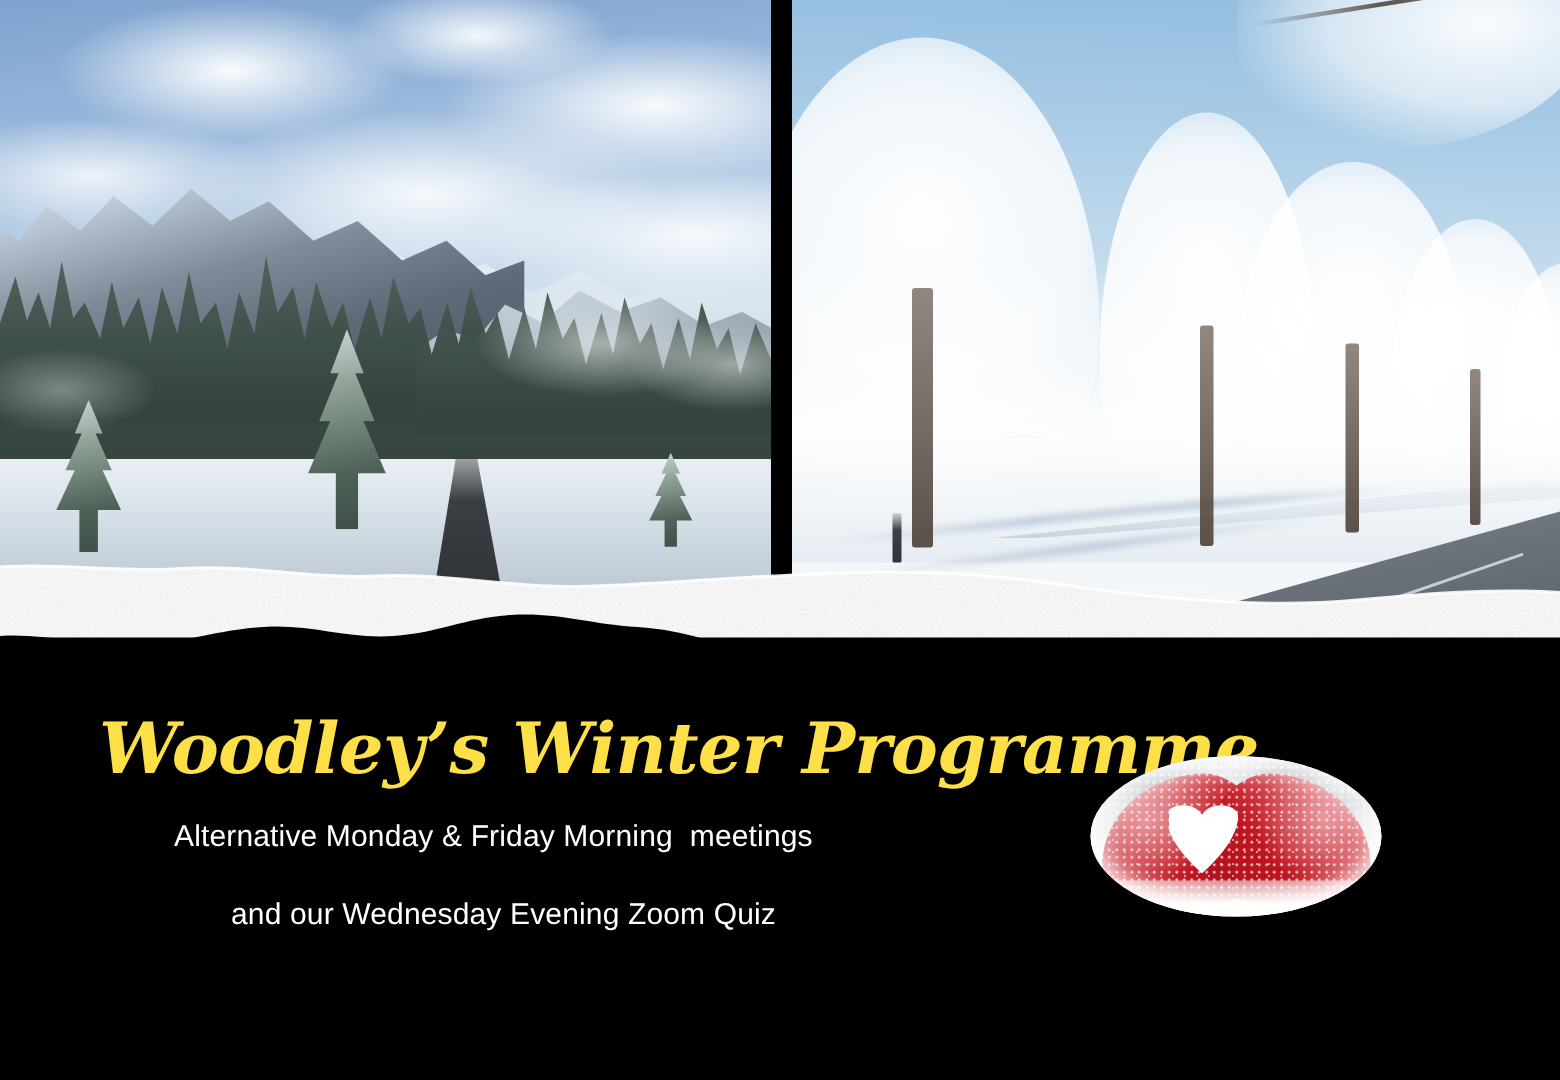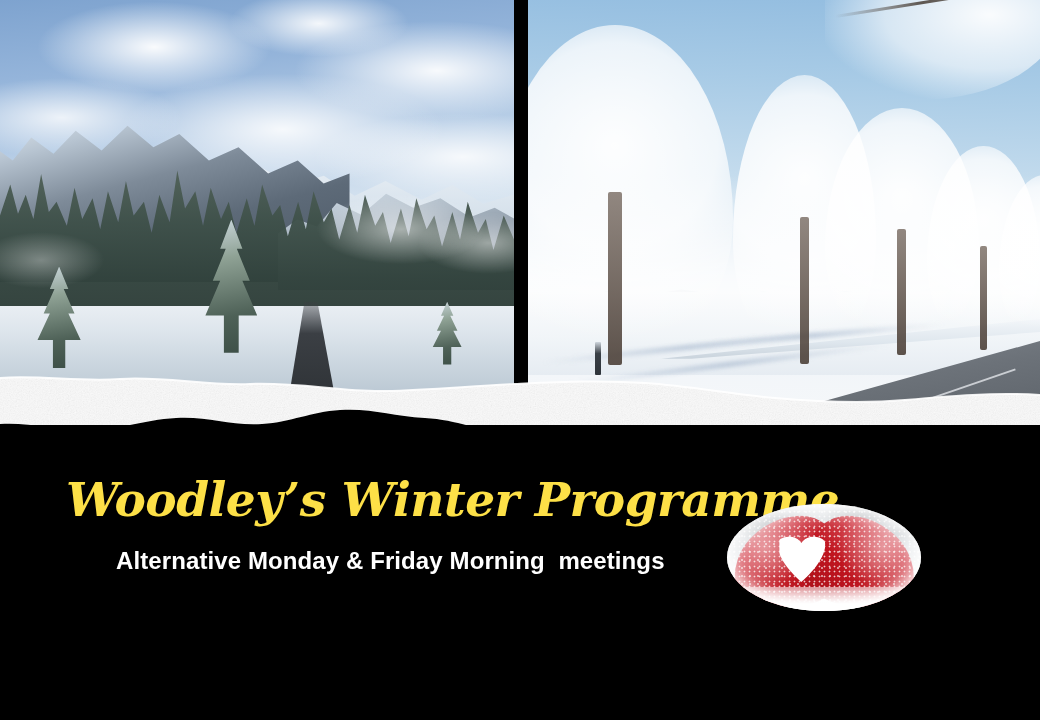--- a/index.html
+++ b/index.html
@@ -246,22 +246,22 @@
     letter-spacing: -0.5px;
     white-space: nowrap;
     line-height: 1.05;
   }
 
   .subtitle {
     position: absolute;
     margin: 0;
     color: #FFFFFF;
     font-family: "Liberation Sans", sans-serif;
-    font-weight: 700;
-    font-size: 24px;
+    font-weight: 400;
+    font-size: 20px;
     letter-spacing: .1px;
     white-space: pre;
   }
   #subtitle-1 { left: 116px; top: 122px; }
   #subtitle-2 { left: 154px; top: 174px; }
 
   
   #heart-oval {
     position: absolute;
     left: 727px;
@@ -424,20 +424,21 @@
                C 950,32 995,28 1040,31" fill="none" stroke="#ffffff" stroke-width="2" opacity=".9"></path>
     </svg>
   </div>
 
   <div class="lower">
 
     <h1 id="title">Woodley’s Winter Programme</h1>
 
     <p class="subtitle" id="subtitle-1">Alternative Monday &amp; Friday Morning  meetings</p>
 
+    <p class="subtitle" id="subtitle-2">and our Wednesday Evening Zoom Quiz</p>
 
     <div id="heart-oval" aria-label="Two red mittens forming a heart in the snow">
       <div class="bg-blur"></div>
       <div class="mitten left"></div>
       <div class="mitten right"></div>
       <div class="frost"></div>
       <div class="heart-hole"></div>
       <div class="snow-ground"></div>
       <div class="vignette"></div>
     </div>

